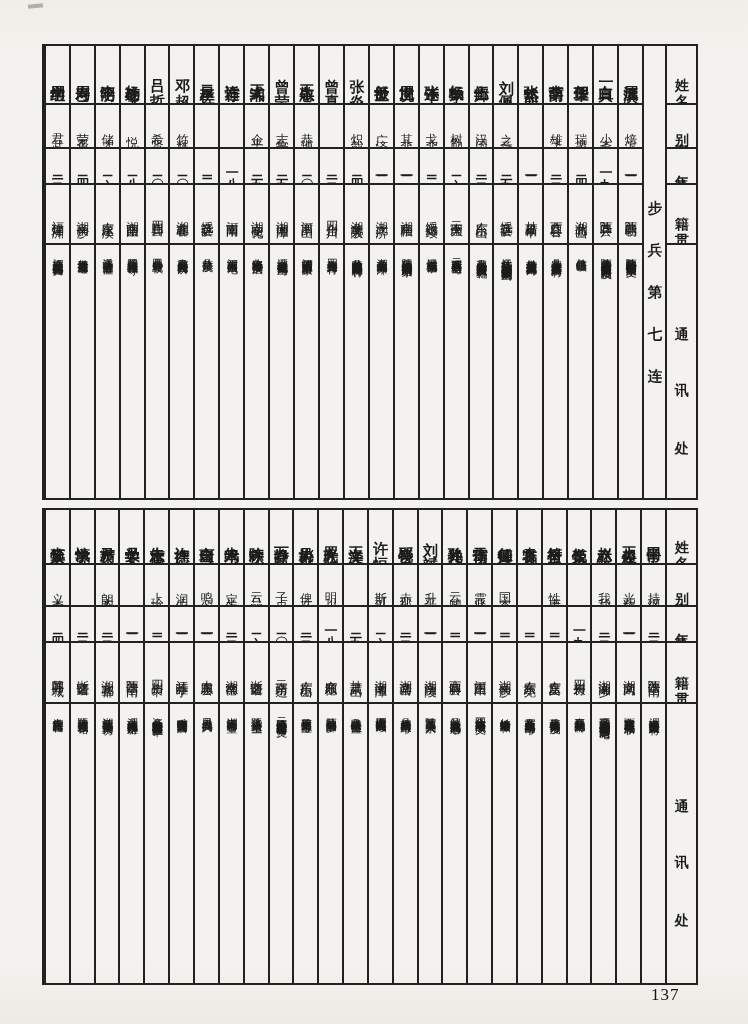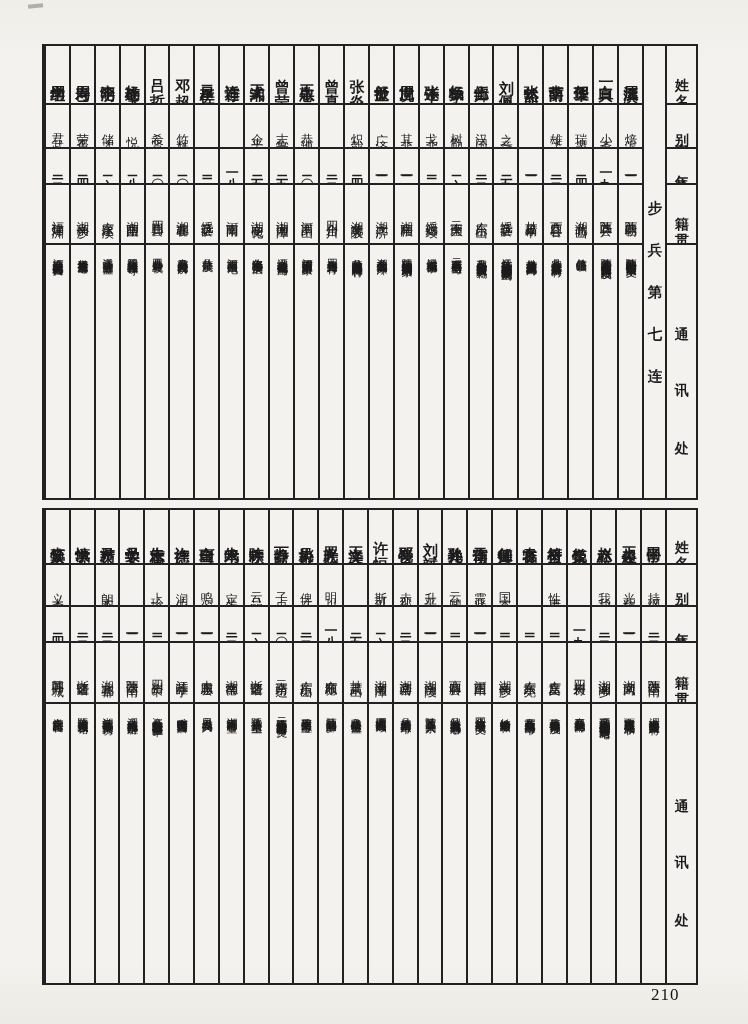--- a/index.html
+++ b/index.html
@@ -945,13 +945,13 @@
       </div>
     <div class="cell c-origin">
         <span>韩国开城</span>
       </div>
     <div class="cell c-addr">
         <span>广东大学文科崔园转</span>
       </div>
   </div>
   </div>
 
-<div class="page-number">210</div>
+<div class="page-number">137</div>
 
 </body></html>

